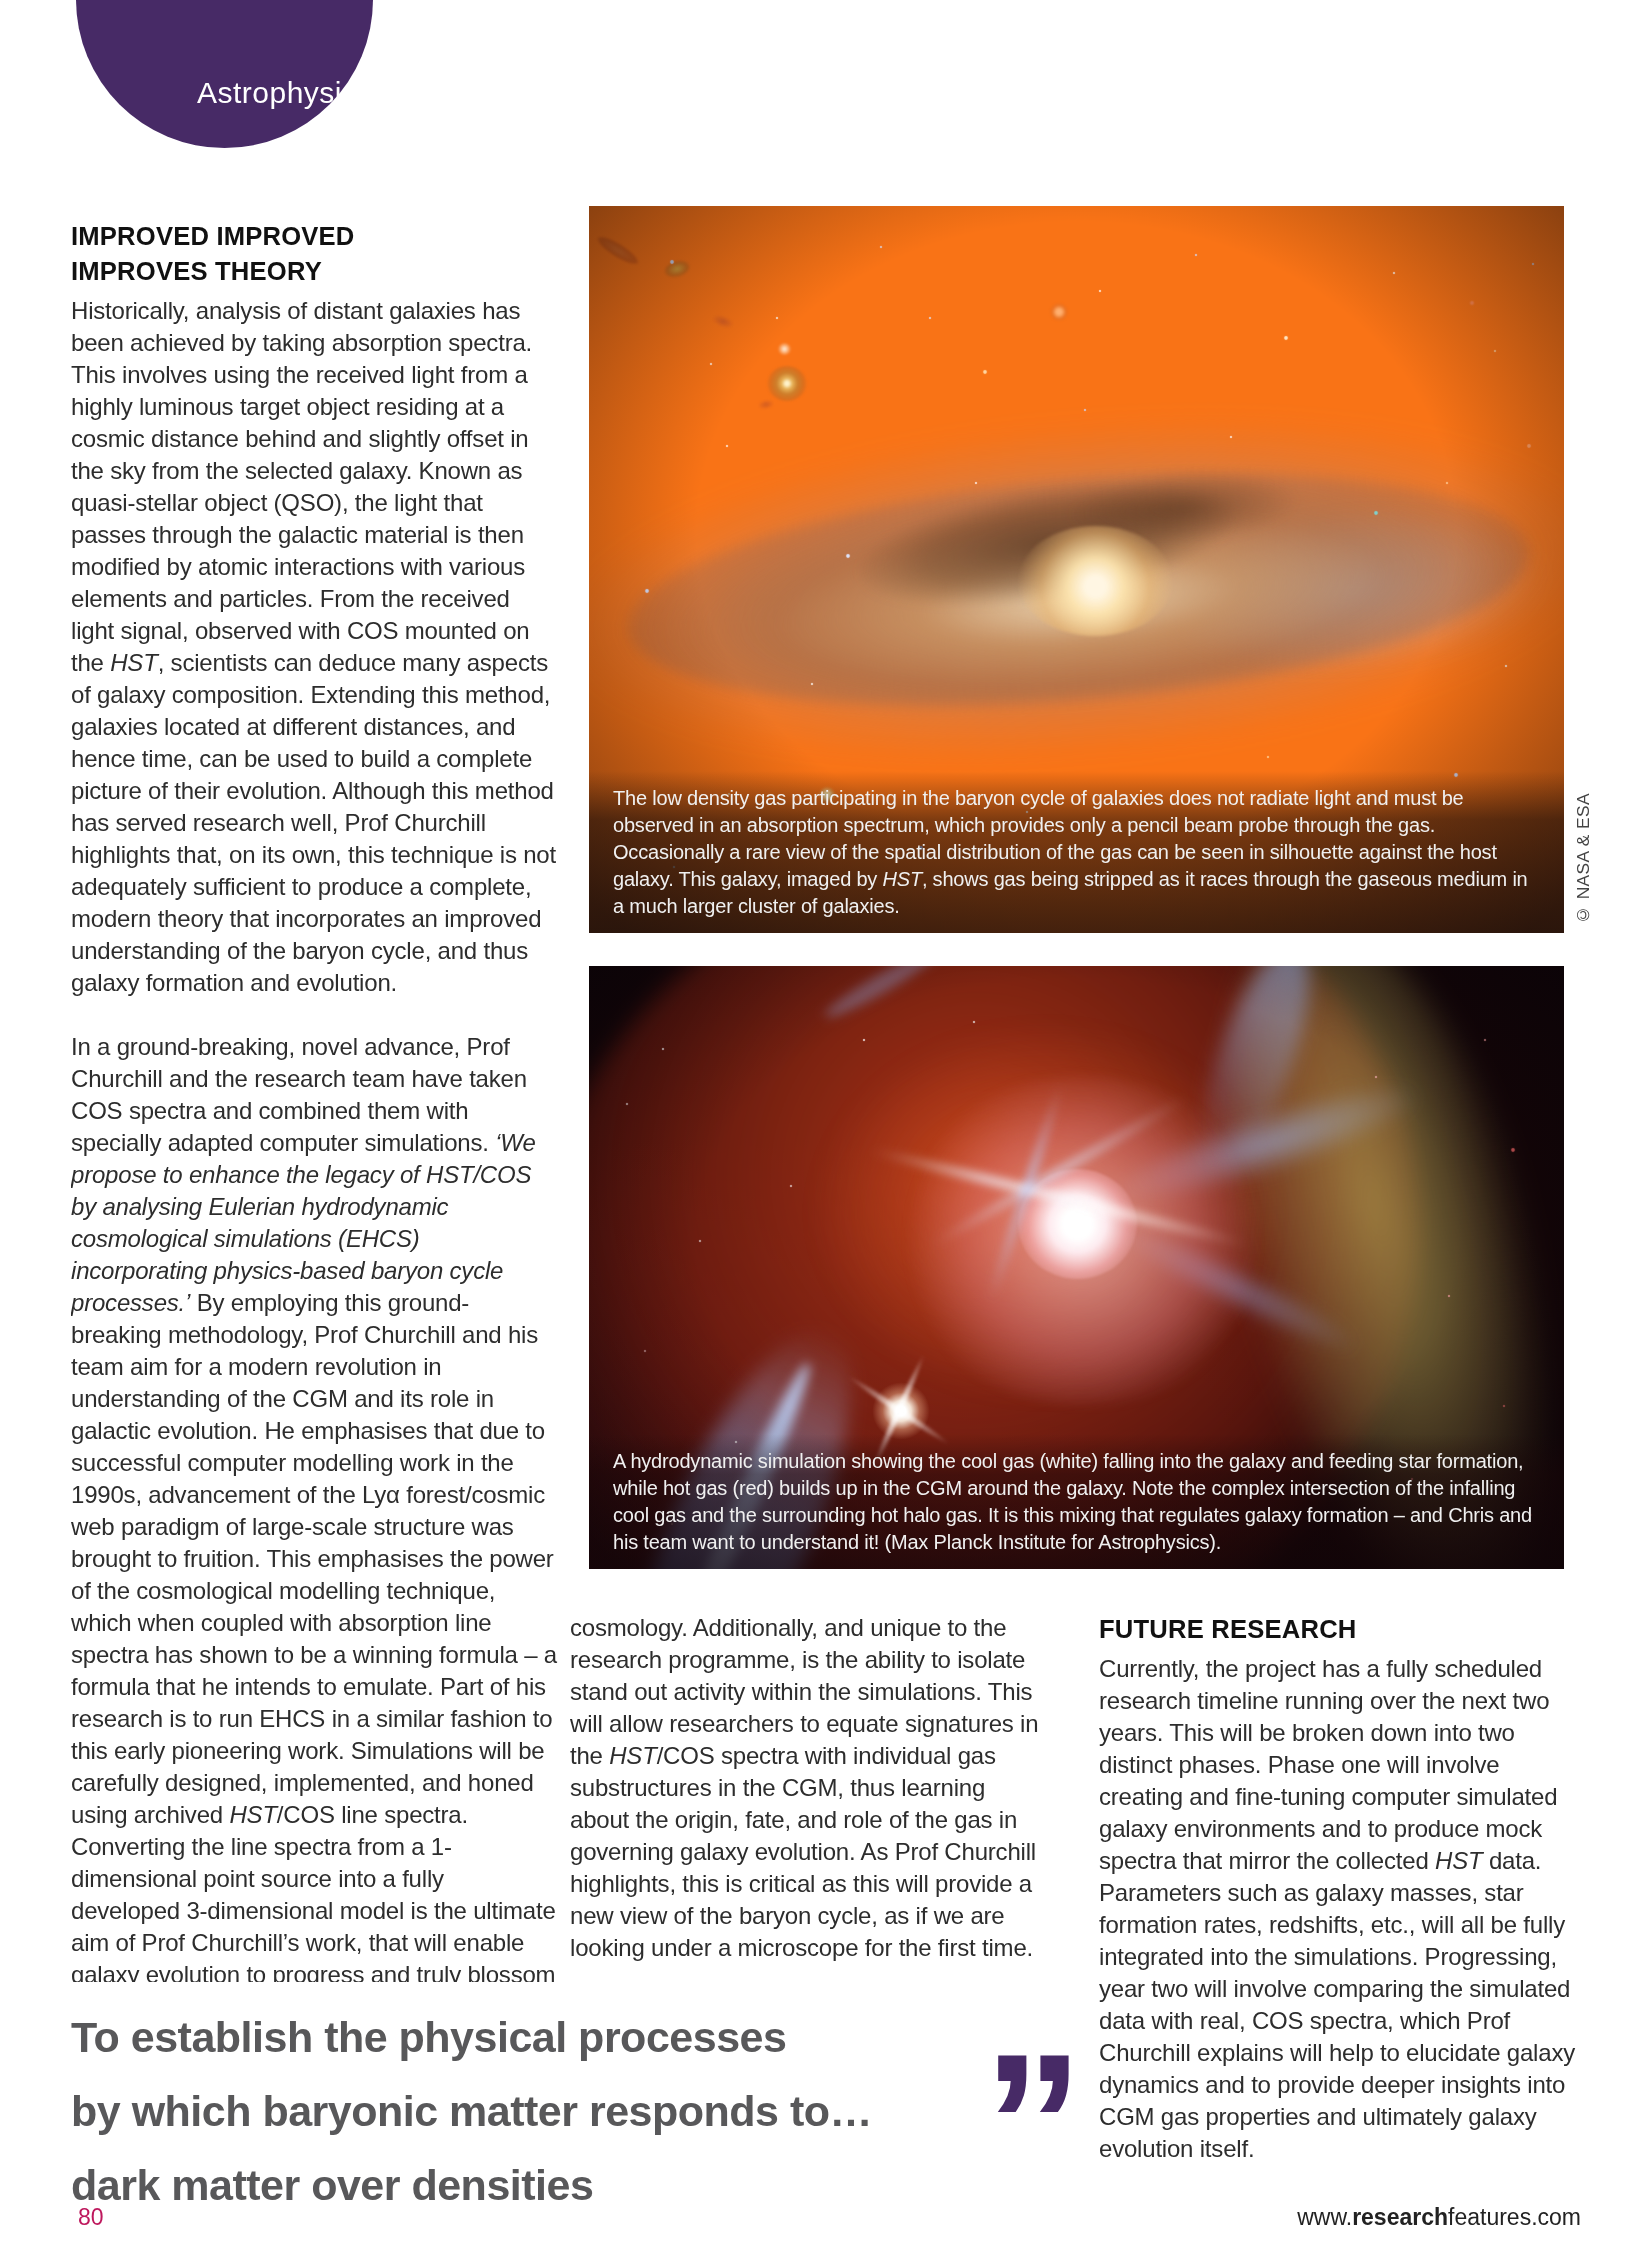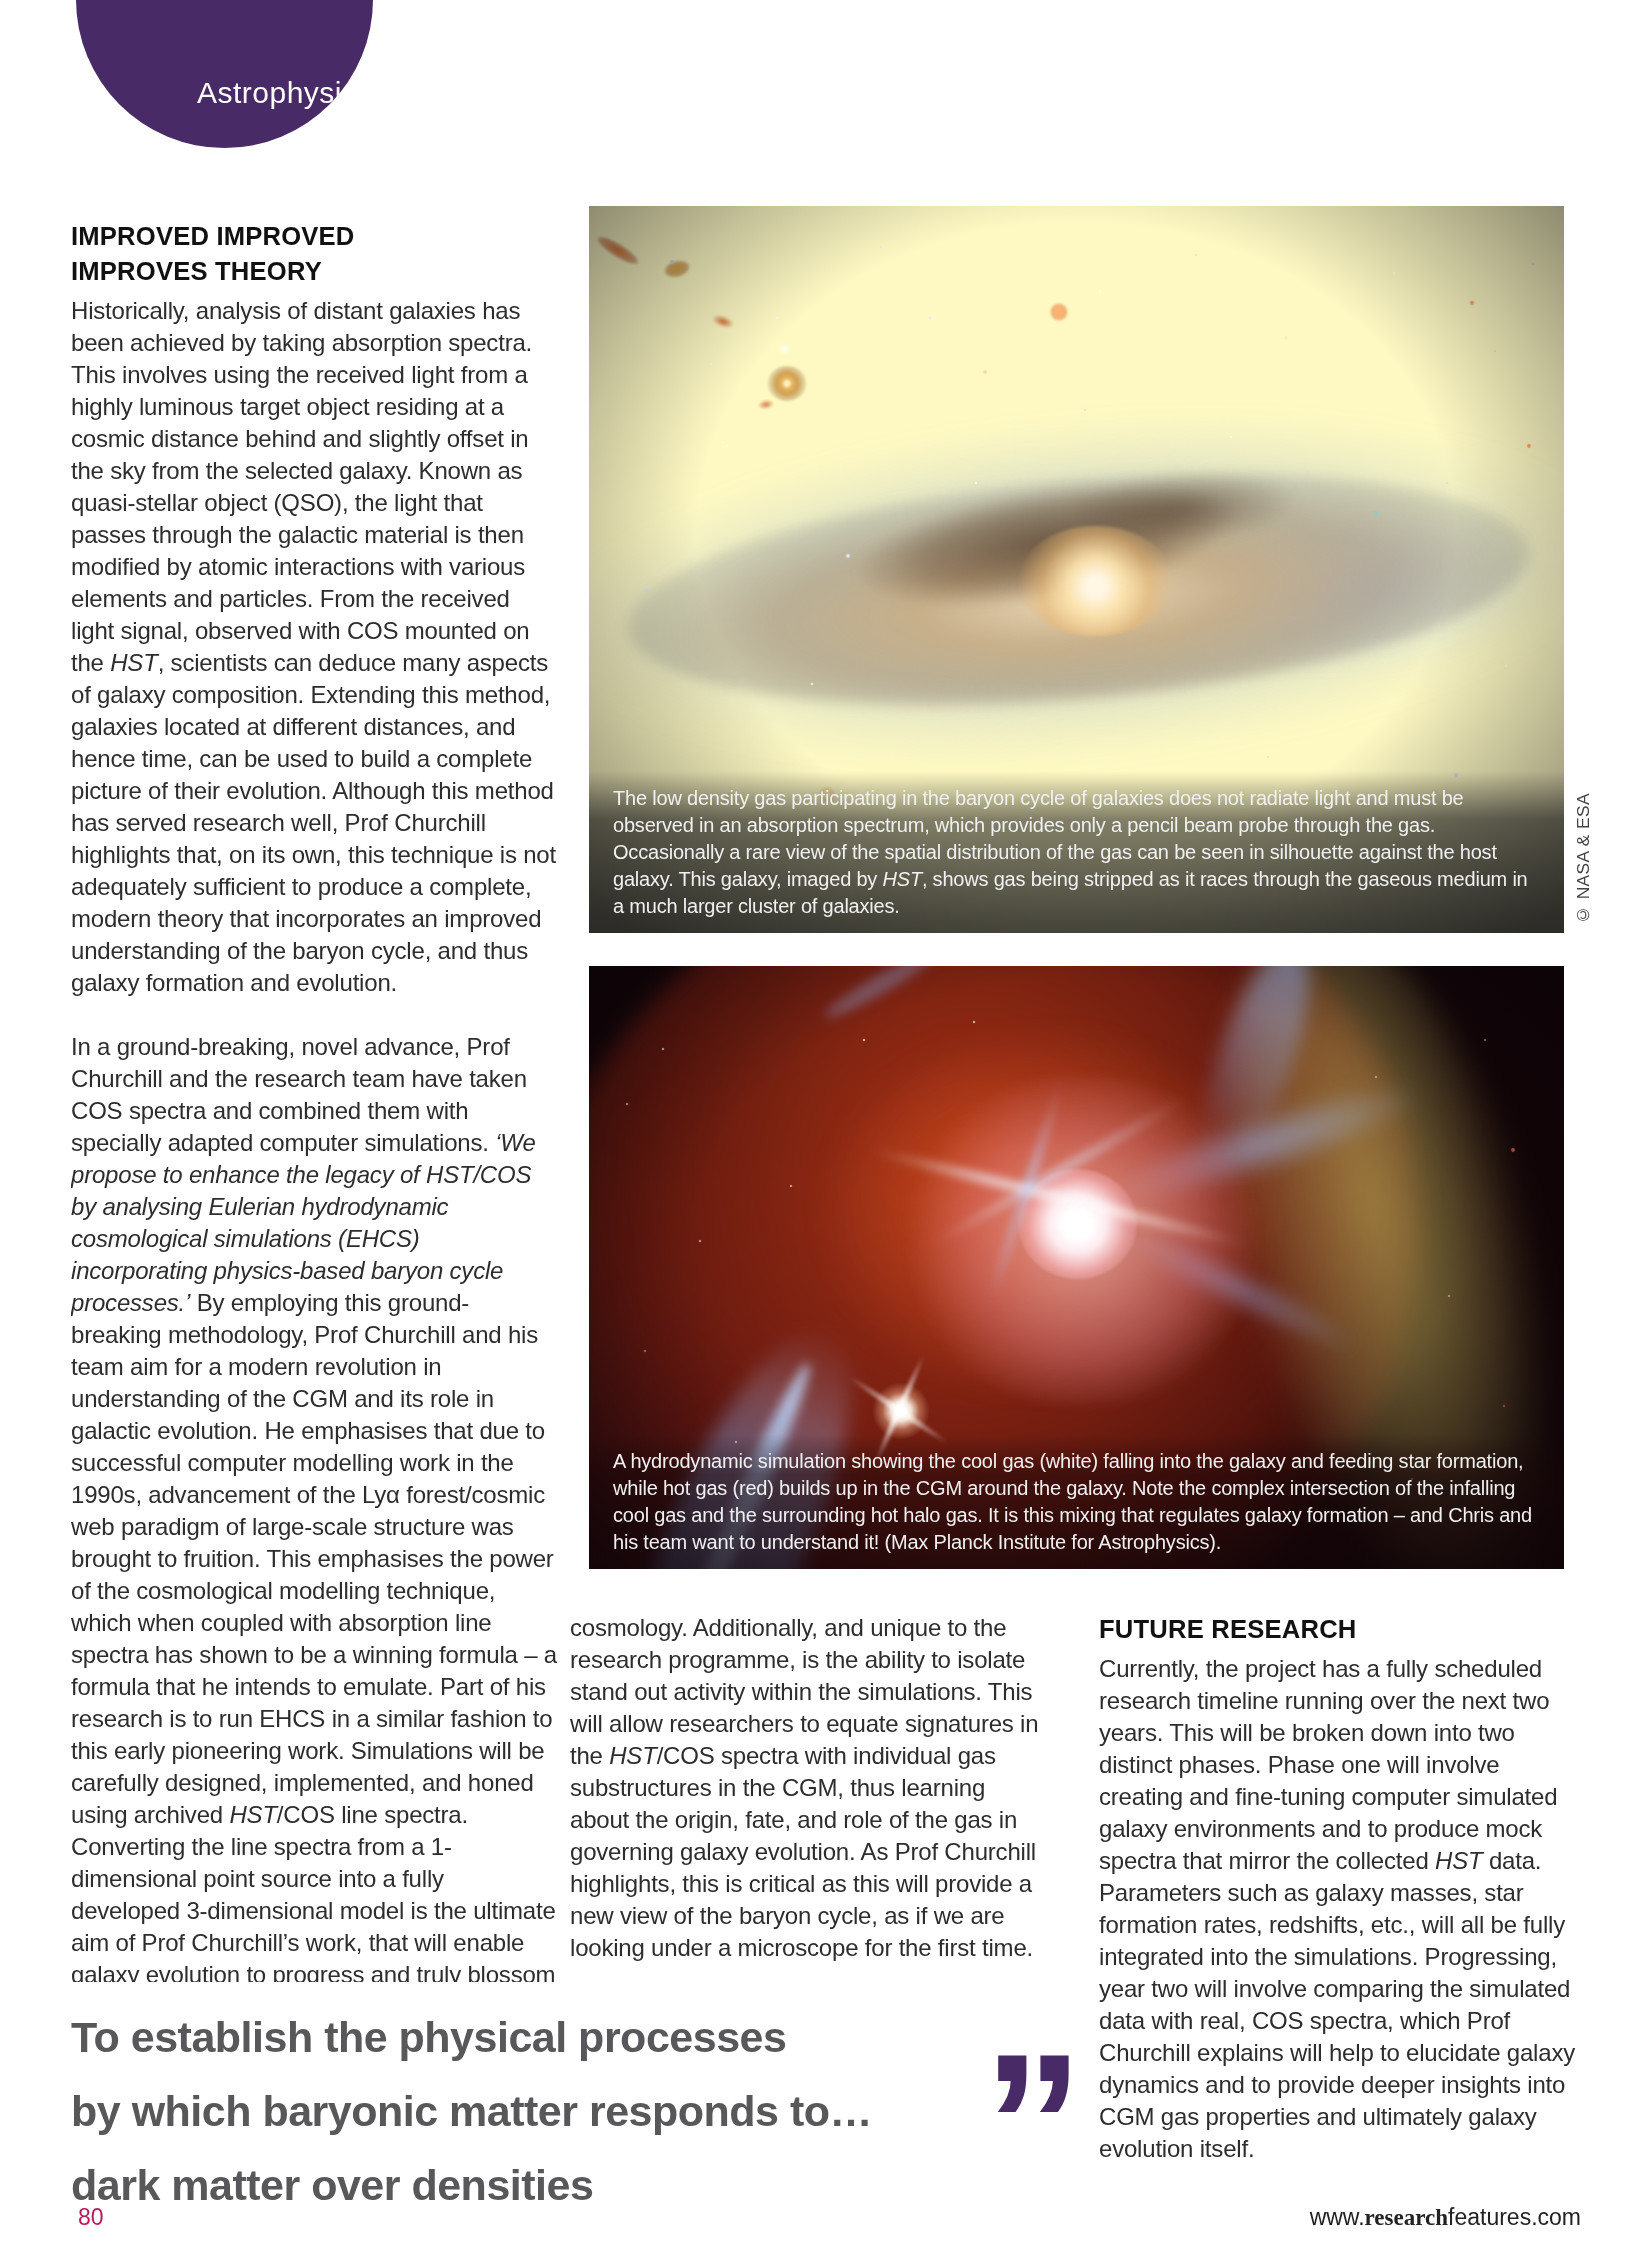--- a/index.html
+++ b/index.html
@@ -26,21 +26,21 @@
     font-size:25.6px;line-height:35px;margin:0 0 5.5px 0;color:#111;
     font-weight:bold;letter-spacing:0.2px;
   }
   .col h2 span{display:block;}
   .col-left{left:71px;top:219px;width:487px;height:1763px;overflow:hidden;}
   .col-middle{left:570px;top:1612px;width:471px;height:365px;}
   .col-right{left:1099px;top:1612px;width:484px;height:512px;}
   i{}
 
   
-  .figure{position:absolute;margin:0;overflow:hidden;background:#fef9c3;}
+  .figure{position:absolute;margin:0;overflow:hidden;background:#f97316;}
   .fig1{left:589px;top:206px;width:975px;height:727px;}
   .fig2{left:589px;top:966px;width:975px;height:603px;}
   .layer{position:absolute;border-radius:50%;}
   .caption{
     position:absolute;left:0;right:0;bottom:0;z-index:40;
     padding:14.6px 24px 12.8px 24px;color:#f0f0f0;
     font-size:20px;line-height:27px;letter-spacing:-0.2px;
   }
   .fig1 .caption{background:linear-gradient(to bottom, rgba(4,4,10,0), rgba(4,4,10,0.5) 30%, rgba(4,4,10,0.68));}
   .fig2 .caption{background:linear-gradient(to bottom, rgba(25,6,8,0), rgba(25,6,8,0.5) 30%, rgba(20,5,8,0.62));}
@@ -143,21 +143,21 @@
   
   .pullquote{position:absolute;left:71px;top:1992px;width:923px;
     font-size:43px;line-height:58px;font-weight:bold;color:#58585a;letter-spacing:-0.5px;}
   .pq-line{display:block;margin-top:16px;}
   .pq-glyph{position:absolute;left:983px;top:2024px;font-size:201px;line-height:1;
     color:#472a66;font-weight:bold;}
 
   
   .pageno{position:absolute;left:78px;top:2204px;font-size:23px;color:#be185d;}
   .site{position:absolute;right:60px;top:2204px;font-size:23px;color:#222;}
-  .site b{font-weight:bold;font-family:Liberation Serif, serif;}
+  .site b{font-weight:bold;}
 </style>
 </head>
 <body>
 
 <div class="page">
 
   <div class="badge">
     <span class="badge-label">Astrophysics</span>
   </div>
 

